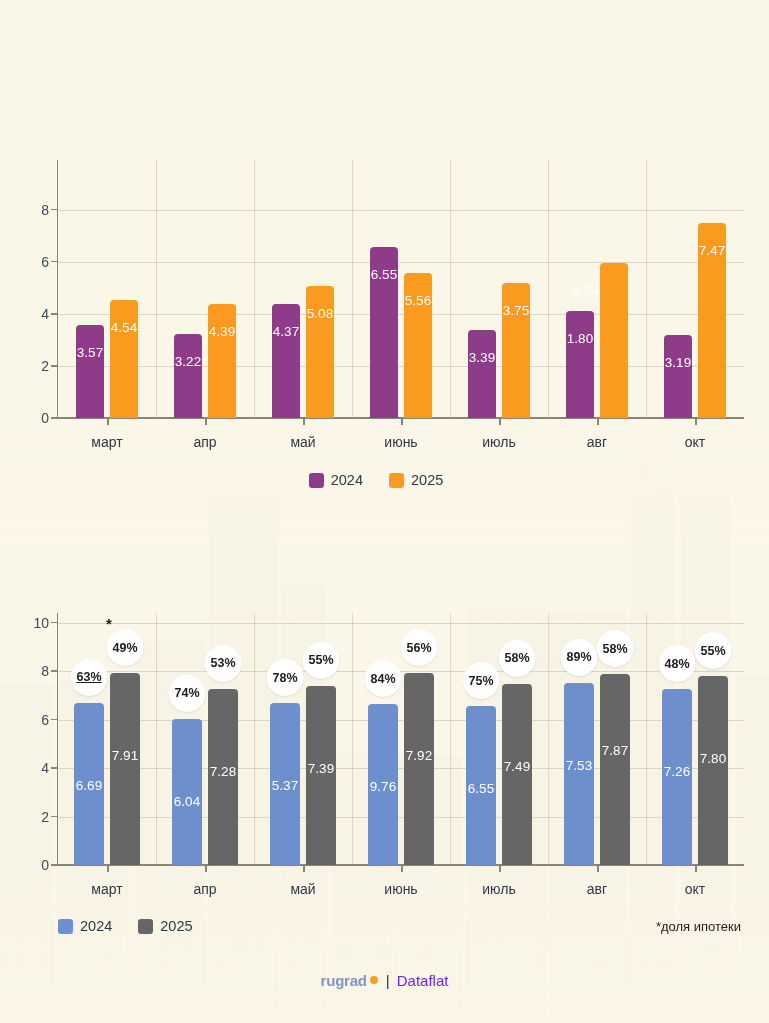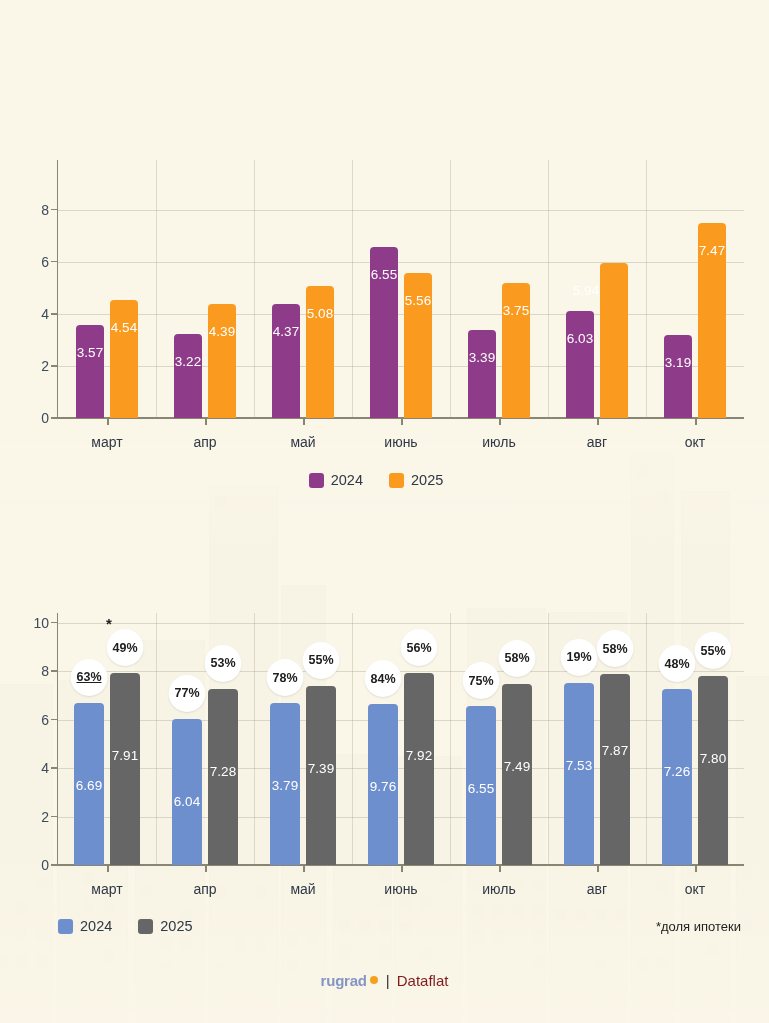--- a/index.html
+++ b/index.html
@@ -101,21 +101,21 @@
     position:absolute;left:0;right:0;bottom:34px;
     display:flex;align-items:center;justify-content:center;gap:0px;
     font-size:15px;
   }
   .brand{font-weight:bold;color:#8595c4;letter-spacing:-.2px;}
   .brand-dot{
     width:8px;height:8px;border-radius:50%;background:#f5a01e;
     display:inline-block;margin:0 8px 1px 3px;vertical-align:middle;
   }
   .sep{color:#333;margin-right:7px;}
-  .partner{color:#7f1d1d;}
+  .partner{color:#6d28d9;}
 </style>
 </head>
 <body>
 
 <div id="root">
 
   <div class="bg-photo">
     <div id="bgblocks">
         <div class="blk" style="left: -10px; width: 63px; height: 339px;">
           <div class="win" style="left: 26px; top: 10px; width: 11px; height: 13px;"></div>
@@ -429,21 +429,21 @@
         <div class="bar-val" style="left: 342px; width: 36px; right: auto; top: 133.103px;">5.56</div>
         <div class="xtick-mark" style="left: 343px; top: 258px;"></div>
         <div class="xcat" style="left: 343px; top: 274px;">июнь</div>
         <div class="bar" style="left: 410px; width: 28px; top: 169.655px; height: 88.3455px; background: rgb(142, 59, 138);"></div>
         <div class="bar-val" style="left: 406px; width: 36px; right: auto; top: 189.655px;">3.39</div>
         <div class="bar" style="left: 444px; width: 28px; top: 122.745px; height: 135.255px; background: rgb(250, 154, 30);"></div>
         <div class="bar-val" style="left: 440px; width: 36px; right: auto; top: 142.745px;">3.75</div>
         <div class="xtick-mark" style="left: 441px; top: 258px;"></div>
         <div class="xcat" style="left: 441px; top: 274px;">июль</div>
         <div class="bar" style="left: 508px; width: 28px; top: 150.63px; height: 107.37px; background: rgb(142, 59, 138);"></div>
-        <div class="bar-val" style="left: 504px; width: 36px; right: auto; top: 170.63px;">6.03</div>
+        <div class="bar-val" style="left: 504px; width: 36px; right: auto; top: 170.63px;">1.80</div>
         <div class="bar" style="left: 542px; width: 28px; top: 103.2px; height: 154.8px; background: rgb(250, 154, 30);"></div>
         <div class="bar-val" style="left: 510px; width: 36px; right: auto; top: 123.2px;">5.94</div>
         <div class="xtick-mark" style="left: 539px; top: 258px;"></div>
         <div class="xcat" style="left: 539px; top: 274px;">авг</div>
         <div class="bar" style="left: 606px; width: 28px; top: 174.867px; height: 83.1333px; background: rgb(142, 59, 138);"></div>
         <div class="bar-val" style="left: 602px; width: 36px; right: auto; top: 194.867px;">3.19</div>
         <div class="bar" style="left: 640px; width: 28px; top: 63.3273px; height: 194.673px; background: rgb(250, 154, 30);"></div>
         <div class="bar-val" style="left: 636px; width: 36px; right: auto; top: 83.3273px;">7.47</div>
         <div class="xtick-mark" style="left: 637px; top: 258px;"></div>
         <div class="xcat" style="left: 637px; top: 274px;">окт</div>
@@ -492,28 +492,28 @@
         <div class="bar" style="left: 16px; width: 30px; top: 89.8962px; height: 162.104px; background: rgb(110, 143, 206);"></div>
         <div class="bar-val" style="left: 12px; width: 38px; right: auto; top: 164.896px;">6.69</div>
         <div class="bubble" style="left: 31px; top: 45.8962px; text-decoration: underline;">63%</div>
         <div class="bar" style="left: 52px; width: 30px; top: 60.3346px; height: 191.665px; background: rgb(102, 102, 102);"></div>
         <div class="bar-val" style="left: 48px; width: 38px; right: auto; top: 135.335px;">7.91</div>
         <div class="bubble" style="left: 67px; top: 16.3346px;">49%</div>
         <div class="xtick-mark" style="left: 49px; top: 252px;"></div>
         <div class="xcat" style="left: 49px; top: 268px;">март</div>
         <div class="bar" style="left: 114px; width: 30px; top: 105.646px; height: 146.354px; background: rgb(110, 143, 206);"></div>
         <div class="bar-val" style="left: 110px; width: 38px; right: auto; top: 180.646px;">6.04</div>
-        <div class="bubble" style="left: 129px; top: 61.6462px;">77%</div>
+        <div class="bubble" style="left: 129px; top: 61.6462px;">74%</div>
         <div class="bar" style="left: 150px; width: 30px; top: 75.6px; height: 176.4px; background: rgb(102, 102, 102);"></div>
         <div class="bar-val" style="left: 146px; width: 38px; right: auto; top: 150.6px;">7.28</div>
         <div class="bubble" style="left: 165px; top: 31.6px;">53%</div>
         <div class="xtick-mark" style="left: 147px; top: 252px;"></div>
         <div class="xcat" style="left: 147px; top: 268px;">апр</div>
         <div class="bar" style="left: 212px; width: 30px; top: 90.1385px; height: 161.862px; background: rgb(110, 143, 206);"></div>
-        <div class="bar-val" style="left: 208px; width: 38px; right: auto; top: 165.138px;">3.79</div>
+        <div class="bar-val" style="left: 208px; width: 38px; right: auto; top: 165.138px;">5.37</div>
         <div class="bubble" style="left: 227px; top: 46.1385px;">78%</div>
         <div class="bar" style="left: 248px; width: 30px; top: 72.9346px; height: 179.065px; background: rgb(102, 102, 102);"></div>
         <div class="bar-val" style="left: 244px; width: 38px; right: auto; top: 147.935px;">7.39</div>
         <div class="bubble" style="left: 263px; top: 28.9346px;">55%</div>
         <div class="xtick-mark" style="left: 245px; top: 252px;"></div>
         <div class="xcat" style="left: 245px; top: 268px;">май</div>
         <div class="bar" style="left: 310px; width: 30px; top: 91.35px; height: 160.65px; background: rgb(110, 143, 206);"></div>
         <div class="bar-val" style="left: 306px; width: 38px; right: auto; top: 166.35px;">9.76</div>
         <div class="bubble" style="left: 325px; top: 47.35px;">84%</div>
         <div class="bar" style="left: 346px; width: 30px; top: 60.0923px; height: 191.908px; background: rgb(102, 102, 102);"></div>
@@ -524,21 +524,21 @@
         <div class="bar" style="left: 408px; width: 30px; top: 93.2885px; height: 158.712px; background: rgb(110, 143, 206);"></div>
         <div class="bar-val" style="left: 404px; width: 38px; right: auto; top: 168.288px;">6.55</div>
         <div class="bubble" style="left: 423px; top: 49.2885px;">75%</div>
         <div class="bar" style="left: 444px; width: 30px; top: 70.5115px; height: 181.488px; background: rgb(102, 102, 102);"></div>
         <div class="bar-val" style="left: 440px; width: 38px; right: auto; top: 145.512px;">7.49</div>
         <div class="bubble" style="left: 459px; top: 26.5115px;">58%</div>
         <div class="xtick-mark" style="left: 441px; top: 252px;"></div>
         <div class="xcat" style="left: 441px; top: 268px;">июль</div>
         <div class="bar" style="left: 506px; width: 30px; top: 69.5423px; height: 182.458px; background: rgb(110, 143, 206);"></div>
         <div class="bar-val" style="left: 502px; width: 38px; right: auto; top: 144.542px;">7.53</div>
-        <div class="bubble" style="left: 521px; top: 25.5423px;">19%</div>
+        <div class="bubble" style="left: 521px; top: 25.5423px;">89%</div>
         <div class="bar" style="left: 542px; width: 30px; top: 61.3038px; height: 190.696px; background: rgb(102, 102, 102);"></div>
         <div class="bar-val" style="left: 538px; width: 38px; right: auto; top: 130px;">7.87</div>
         <div class="bubble" style="left: 557px; top: 17.3038px;">58%</div>
         <div class="xtick-mark" style="left: 539px; top: 252px;"></div>
         <div class="xcat" style="left: 539px; top: 268px;">авг</div>
         <div class="bar" style="left: 604px; width: 30px; top: 76.0846px; height: 175.915px; background: rgb(110, 143, 206);"></div>
         <div class="bar-val" style="left: 600px; width: 38px; right: auto; top: 151.085px;">7.26</div>
         <div class="bubble" style="left: 619px; top: 32.0846px;">48%</div>
         <div class="bar" style="left: 640px; width: 30px; top: 63px; height: 189px; background: rgb(102, 102, 102);"></div>
         <div class="bar-val" style="left: 636px; width: 38px; right: auto; top: 138px;">7.80</div>

